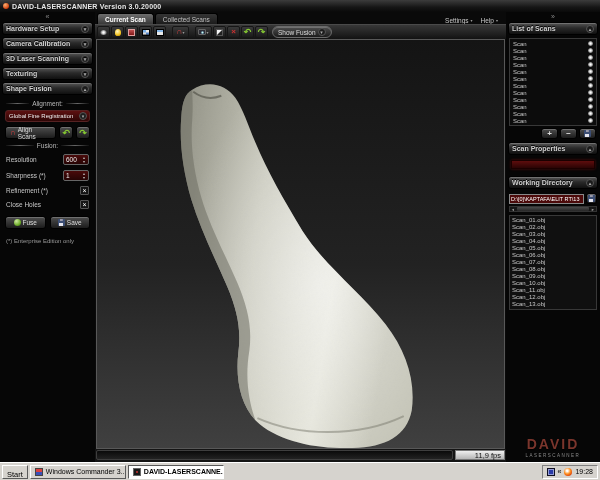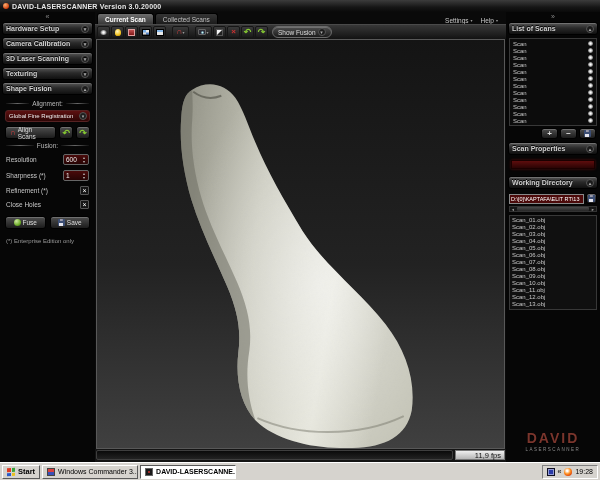--- a/index.html
+++ b/index.html
@@ -130,32 +130,32 @@
   .wd-path { flex:1; height:10px; border:1px solid #888; background:#4c0a0a; color:#fff;
              font-size:5.5px; line-height:9px; padding:0 1px; white-space:nowrap; overflow:hidden; }
   .wd-browse { width:11px; height:11px; }
   .wd-scroll { height:6px; margin:1px 3px; background:#161616; border:1px solid #333;
                display:flex; align-items:center; }
   .wd-scroll .arr { width:6px; color:#999; font-size:4.5px; line-height:5px; text-align:center; }
   .wd-thumb { flex:1; height:4px; margin:0 1px; border-radius:1px;
               background:linear-gradient(#4a4a4a,#262626); }
   .files { margin:2px 3px; background:#101010; border:1px solid #383838; padding:1px 2px; }
   .wd-file { height:7px; line-height:7px; color:#c8c8c8; font-size:6px; white-space:nowrap; }
-  .rp-logo { margin-top:auto; text-align:center; padding-bottom:10px; }
+  .rp-logo { margin-top:auto; text-align:center; padding-bottom:4px; }
   .logo-main { font-size:14px; font-weight:bold; letter-spacing:2px; color:#7a352c;
                text-shadow:0 1px 1px #000; }
   .logo-sub { font-size:4.5px; letter-spacing:1.5px; color:#8a8a8a; margin-top:1px; }
 
   
   .taskbar { height:18px; flex:0 0 auto; background:#d6d3ce; border-top:1px solid #fff;
              display:flex; align-items:center; gap:2px; padding:0 2px; }
   .tb-btn { height:14px; background:#d6d3ce; border:1px solid;
             border-color:#fff #5a5a5a #5a5a5a #fff; display:flex; align-items:center;
             gap:3px; padding:0 4px; font-size:7px; color:#000; white-space:nowrap; overflow:hidden; }
-  .start { font-weight:bold; font-size:7.5px; }
+  .start { font-weight:normal; font-size:7.5px;flex-direction:column; }
   .winflag { width:8px; height:8px; display:grid; grid-template-columns:1fr 1fr;
              grid-template-rows:1fr 1fr; gap:1px; transform:skewY(-4deg); }
   .winflag span { display:block; }
   .wf-r{background:#e03a22;} .wf-g{background:#3aa33a;} .wf-b{background:#2a5ac8;} .wf-y{background:#e8c020;}
   .task { width:96px; }
   .task.active { border-color:#5a5a5a #fff #fff #5a5a5a; background:#fff; font-weight:bold; }
   .wc-icon { width:8px; height:8px; border:1px solid #444;
              background:linear-gradient(#d84040 50%, #3a50b8 50%); flex:0 0 auto; }
   .dl-icon { width:8px; height:8px; background:#1a1a1a; border:1px solid #666; position:relative; flex:0 0 auto; }
   .dl-icon::after { content:""; position:absolute; inset:2px; border-radius:50%;

